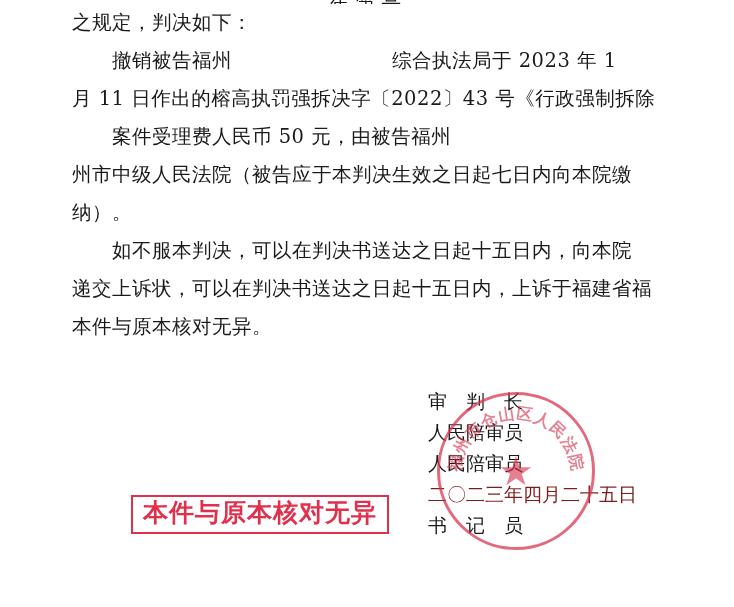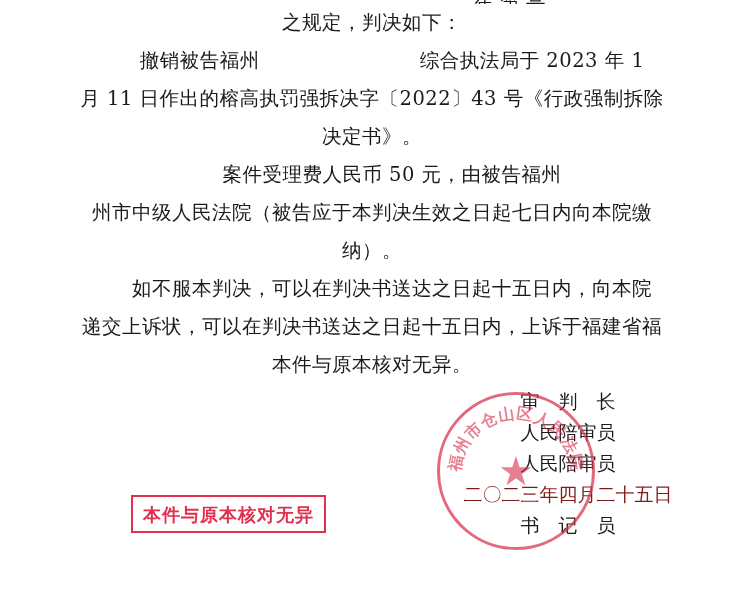--- a/index.html
+++ b/index.html
@@ -12,21 +12,20 @@
     height: 607px;
     position: relative;
     overflow: hidden;
     font-family: "DejaVu Serif", "Liberation Serif", serif;
     color: #111111;
   }
 
   .page {
     position: absolute;
     inset: 0;
-    text-align: center;
   }
 
   
   .doc-body {
     position: absolute;
     left: 72px;
     top: 0px;
     width: 600px;
   }
 
@@ -126,24 +125,24 @@
     font-size: 13px;
     font-weight: bold;
     opacity: 0.8;
   }
 
   
   .stamp-box {
     position: absolute;
     left: 131px;
     top: 495px;
-    padding: 9px 10px 7px 10px;
+    padding: 3px 10px 7px 10px;
     border: 2.5px solid #e0304c;
     color: #e0304c;
-    font-size: 18px;
+    font-size: 25px;
     font-weight: bold;
     letter-spacing: 1px;
     font-family: "DejaVu Sans", "Liberation Sans", sans-serif;
     white-space: pre;
     line-height: 1;
   }
 </style>
 </head>
 <body>
 
@@ -155,21 +154,20 @@
 
     <div style="height:4px"></div>
 
     <div>
       <div class="line">之规定，判决如下：</div>
     </div>
 
     <div>
       <div class="line indent">撤销被告福州　　　　　　　　综合执法局于 2023 年 1</div>
       <div class="line">月 11 日作出的榕高执罚强拆决字〔2022〕43 号《行政强制拆除</div>
-      <div class="line">决定书》。</div>
     </div>
 
     <div>
       <div class="line indent">案件受理费人民币 50 元，由被告福州</div>
       <div class="line">州市中级人民法院（被告应于本判决生效之日起七日内向本院缴</div>
       <div class="line">纳）。</div>
     </div>
 
     <div>
       <div class="line indent">如不服本判决，可以在判决书送达之日起十五日内，向本院</div>

